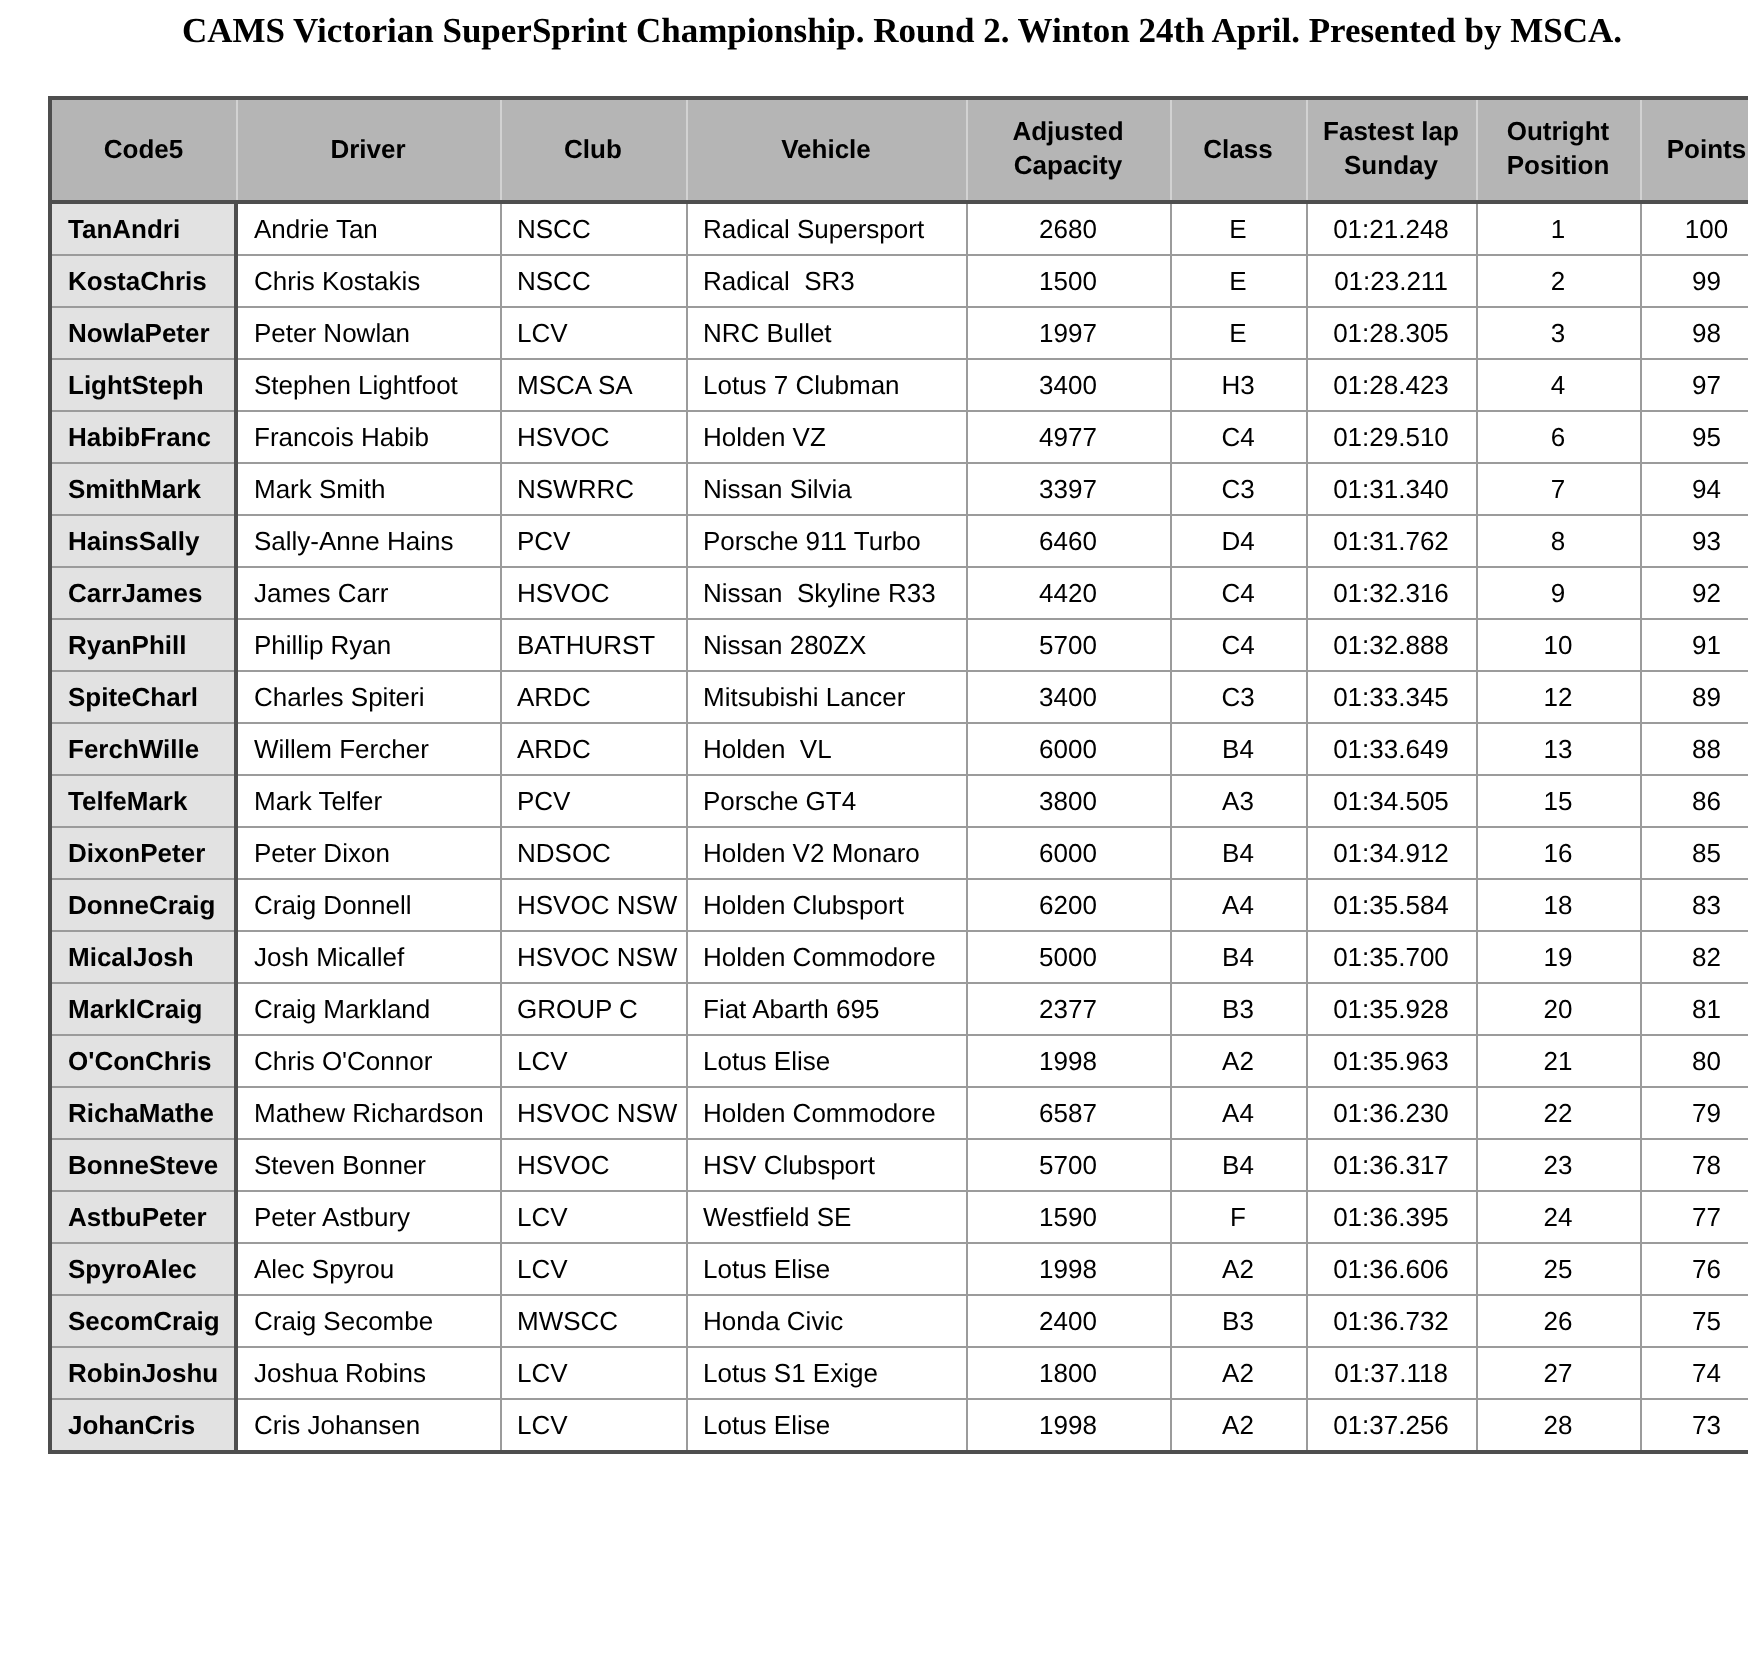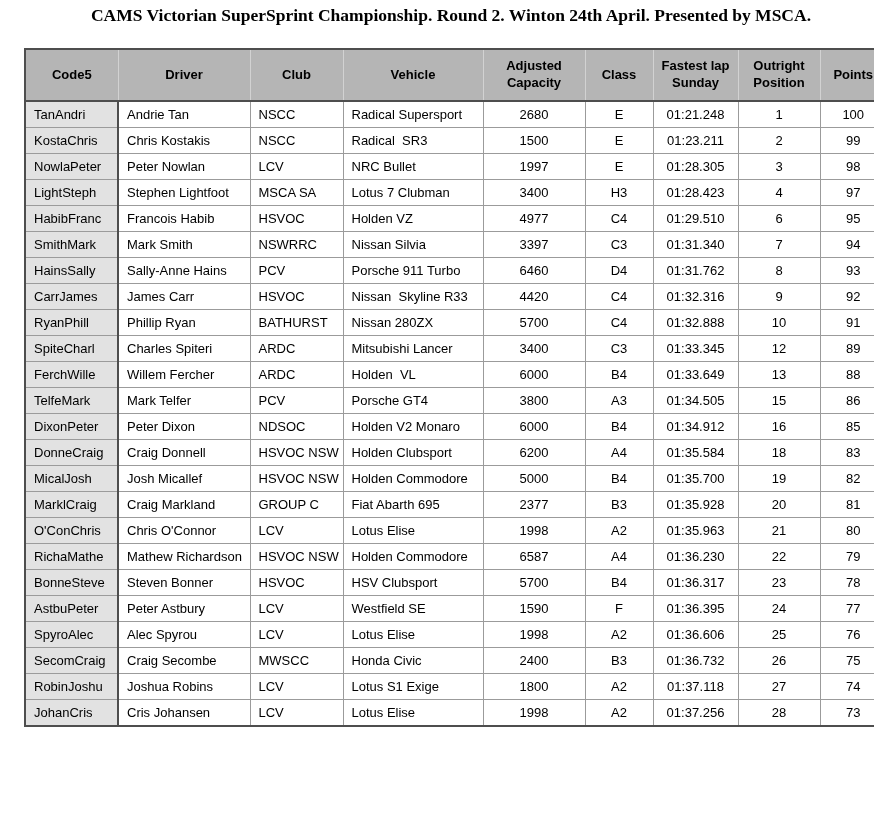--- a/index.html
+++ b/index.html
@@ -55,21 +55,21 @@
     color: #000000;
     height: 25px;
     vertical-align: middle;
     border: 1px solid #9b9b9b;
     padding: 0;
     white-space: pre;
     overflow: hidden;
   }
   table.results td.col-0 {
     background: #e2e2e2;
-    font-weight: normal;
+    font-weight: bold;
     border-right: 2px solid #4e4e4e;
     border-left: 2px solid #4e4e4e;
     text-align: left;
     padding-left: 8px;
   }
   table.results td.col-1,
   table.results td.col-2,
   table.results td.col-3 {
     text-align: left;
     padding-left: 8px;

